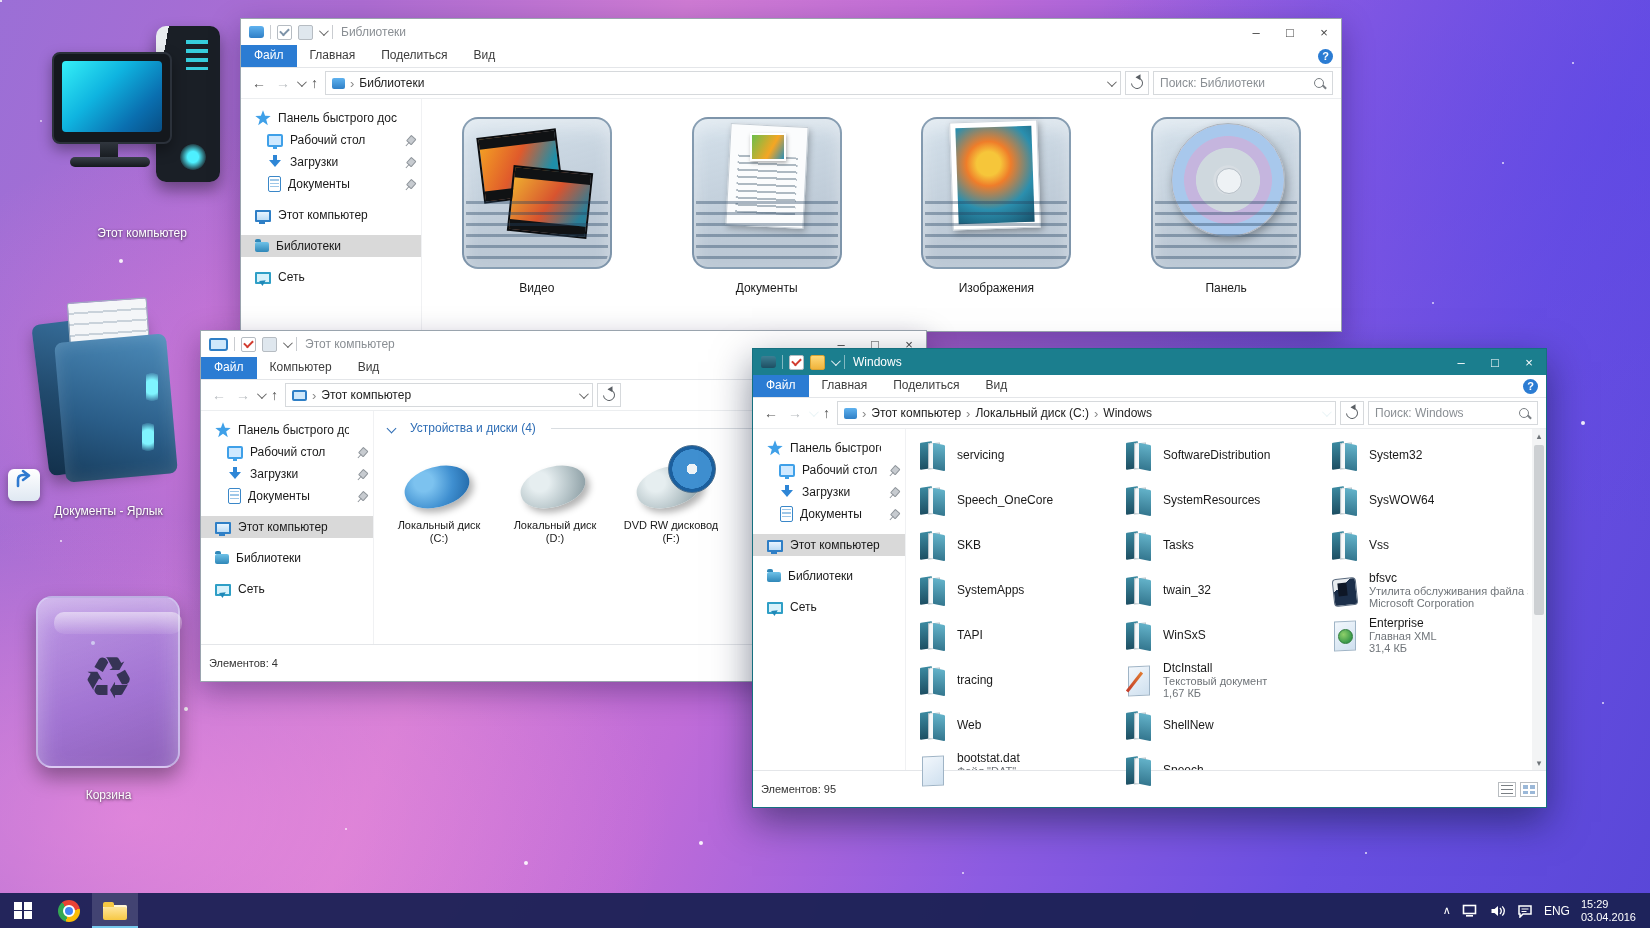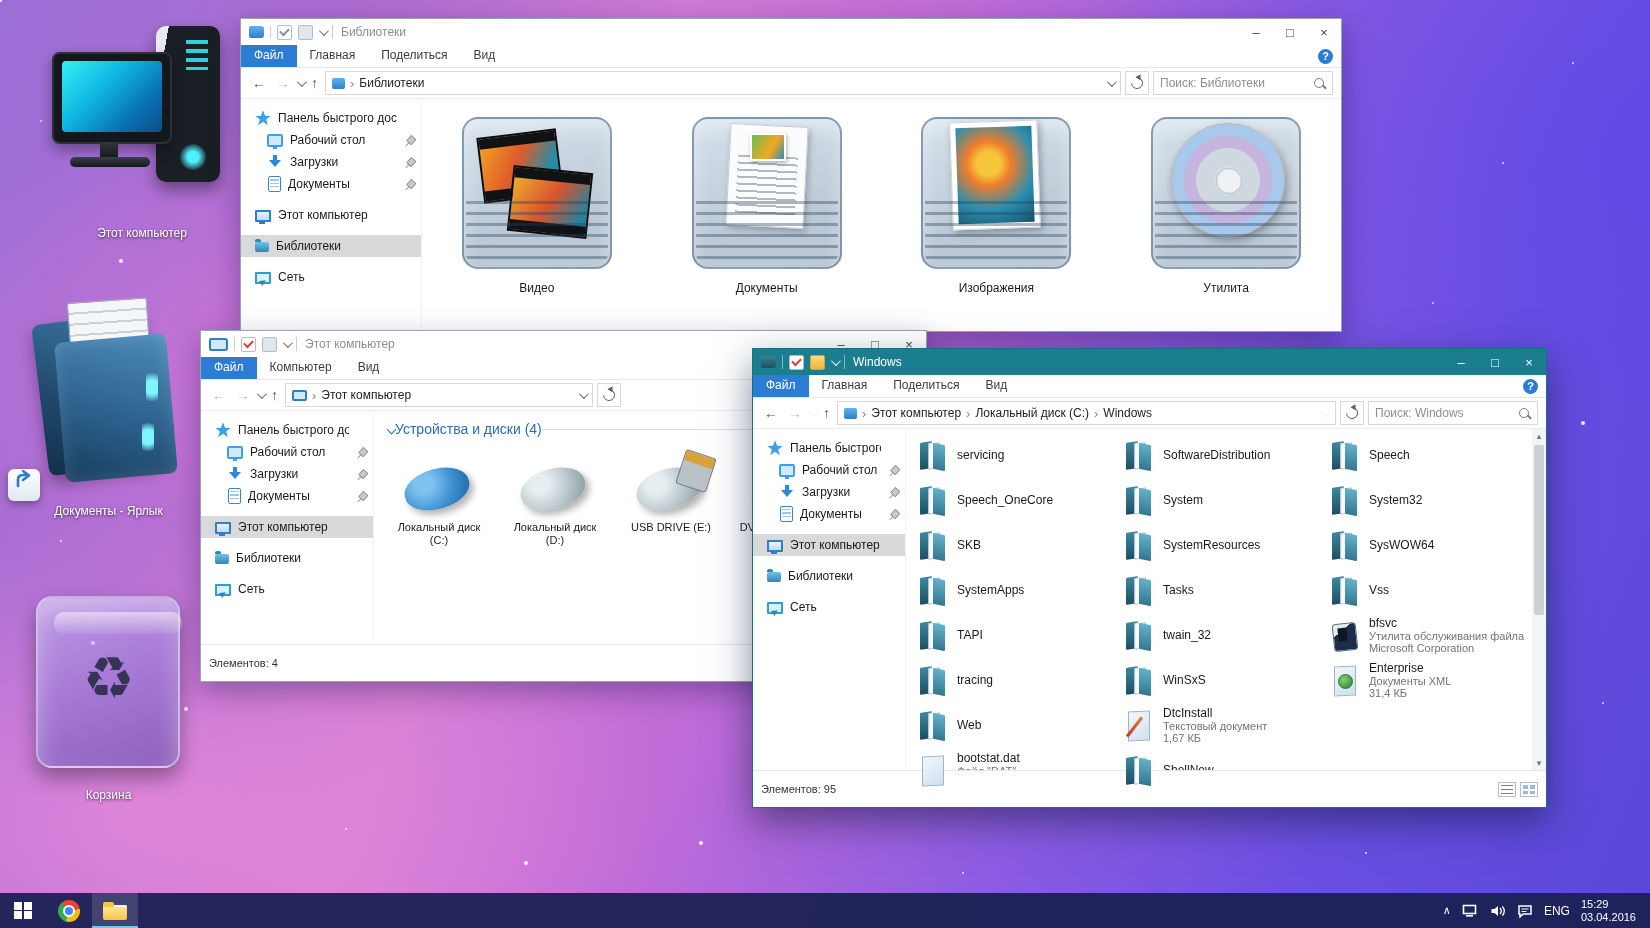--- a/index.html
+++ b/index.html
@@ -156,21 +156,21 @@
   .lib.music .c1{position:absolute;left:24px;top:12px;width:112px;height:112px;border-radius:50%;
      background:radial-gradient(circle,#ffffff 0 12%,#d7dde2 13% 18%,#cfd8de 19% 40%,#c5b5de 41% 55%,#a8c8ec 56% 70%,#e8d8e8 71% 82%,#eef1f3 83% 100%);
      border:1px solid #aab4bc;box-shadow:2px 4px 8px rgba(0,0,0,.3)}
   .lib.music .c1::after{content:"";position:absolute;left:44px;top:44px;width:24px;height:24px;border-radius:50%;background:#eef2f5;border:1px solid #b5bec6}
   .lib-label{display:block;margin-top:2px;color:#1a1a1a}
 
   
   #win-pc{left:200px;top:330px;width:725px;height:350px}
   #win-pc .sidebar{width:172px}
   .pc-content{flex:1;padding:10px 14px;min-width:0}
-  .grp-head{display:flex;align-items:center;gap:0;color:#2e6db5;font-size:14px}
+  .grp-head{display:flex;align-items:center;gap:15px;color:#2e6db5;font-size:12px}
   .grp-head .chev{border-color:#2e6db5;transform:rotate(45deg)}
   .grp-head .rule{flex:1;height:1px;background:#d9dde1}
   .drives{display:flex;gap:14px;margin-top:16px}
   .drive{width:102px;text-align:center}
   .drv{position:relative;display:block;width:86px;height:62px;margin:0 auto}
   .drv .body{position:absolute;left:8px;top:16px;width:66px;height:40px;border-radius:50% 46% 50% 46%;transform:rotate(-14deg);box-shadow:3px 5px 7px rgba(0,0,0,.3)}
   .drv.disk-blue .body{background:radial-gradient(circle at 32% 30%,#7cc2ef 0 18%,#3f8fd0 55%,#1b5f9e 100%)}
   .drv.disk-gray .body,.drv.usb .body,.drv.dvd .body{background:radial-gradient(circle at 32% 30%,#e6eef0 0 18%,#b8c6ca 55%,#7f9299 100%)}
   .drv.usb .extra{position:absolute;right:2px;top:0;width:30px;height:34px;transform:rotate(18deg);background:linear-gradient(180deg,#d8a23a 0 30%,#b9c2c6 30% 100%);border:1px solid #6f7a7e;border-radius:3px}
   .drv.dvd .extra{position:absolute;right:-2px;top:-6px;width:46px;height:46px;border-radius:50%;
@@ -397,21 +397,21 @@
           <span class="lib-label">Изображения</span>
         </div>
 
         <div class="lib music">
           <span class="lib-ic">
             <i class="glass"></i>
             <i class="c1"></i>
             <i class="c2"></i>
             <i class="slats"></i>
           </span>
-          <span class="lib-label">Утилита</span>
+          <span class="lib-label">Панель</span>
         </div>
 
     </div>
   </div>
 </div>
 
 <div class="win" id="win-pc">
   <div class="titlebar">
     <span class="qat">
       <span class="appico monitor-blue"></span>
@@ -518,27 +518,20 @@
           </div>
 
           <div class="drive">
             <span class="drv disk-gray">
               <i class="body"></i>
               <i class="extra"></i>
             </span>
             <span class="drv-label">Локальный диск (D:)</span>
           </div>
 
-          <div class="drive">
-            <span class="drv usb">
-              <i class="body"></i>
-              <i class="extra"></i>
-            </span>
-            <span class="drv-label">USB DRIVE (E:)</span>
-          </div>
 
           <div class="drive">
             <span class="drv dvd">
               <i class="body"></i>
               <i class="extra"></i>
             </span>
             <span class="drv-label">DVD RW дисковод (F:)</span>
           </div>
 
       </div>
@@ -737,29 +730,20 @@
           <div class="file">
             <span class="fi folder">
               <span class="sheet"></span>
             </span>
             <span class="fmeta">
               <span class="fname">SoftwareDistribution</span>
 
             </span>
           </div>
 
-          <div class="file">
-            <span class="fi folder">
-              <span class="sheet"></span>
-            </span>
-            <span class="fmeta">
-              <span class="fname">System</span>
-
-            </span>
-          </div>
 
           <div class="file">
             <span class="fi folder">
               <span class="sheet"></span>
             </span>
             <span class="fmeta">
               <span class="fname">SystemResources</span>
 
             </span>
           </div>
@@ -860,21 +844,21 @@
               <span class="fname">bfsvc</span>
               <span class="fdesc">Утилита обслуживания файла з...</span>
               <span class="fdesc">Microsoft Corporation</span>
             </span>
           </div>
 
           <div class="file">
             <span class="fi xml"></span>
             <span class="fmeta">
               <span class="fname">Enterprise</span>
-              <span class="fdesc">Документы XML</span>
+              <span class="fdesc">Главная XML</span>
               <span class="fdesc">31,4 КБ</span>
             </span>
           </div>
 
       </div>
       <div class="vscroll">
         <span class="sarr">▴</span>
         <span class="sthumb"></span>
         <span class="sgap"></span>
         <span class="sarr">▾</span>

